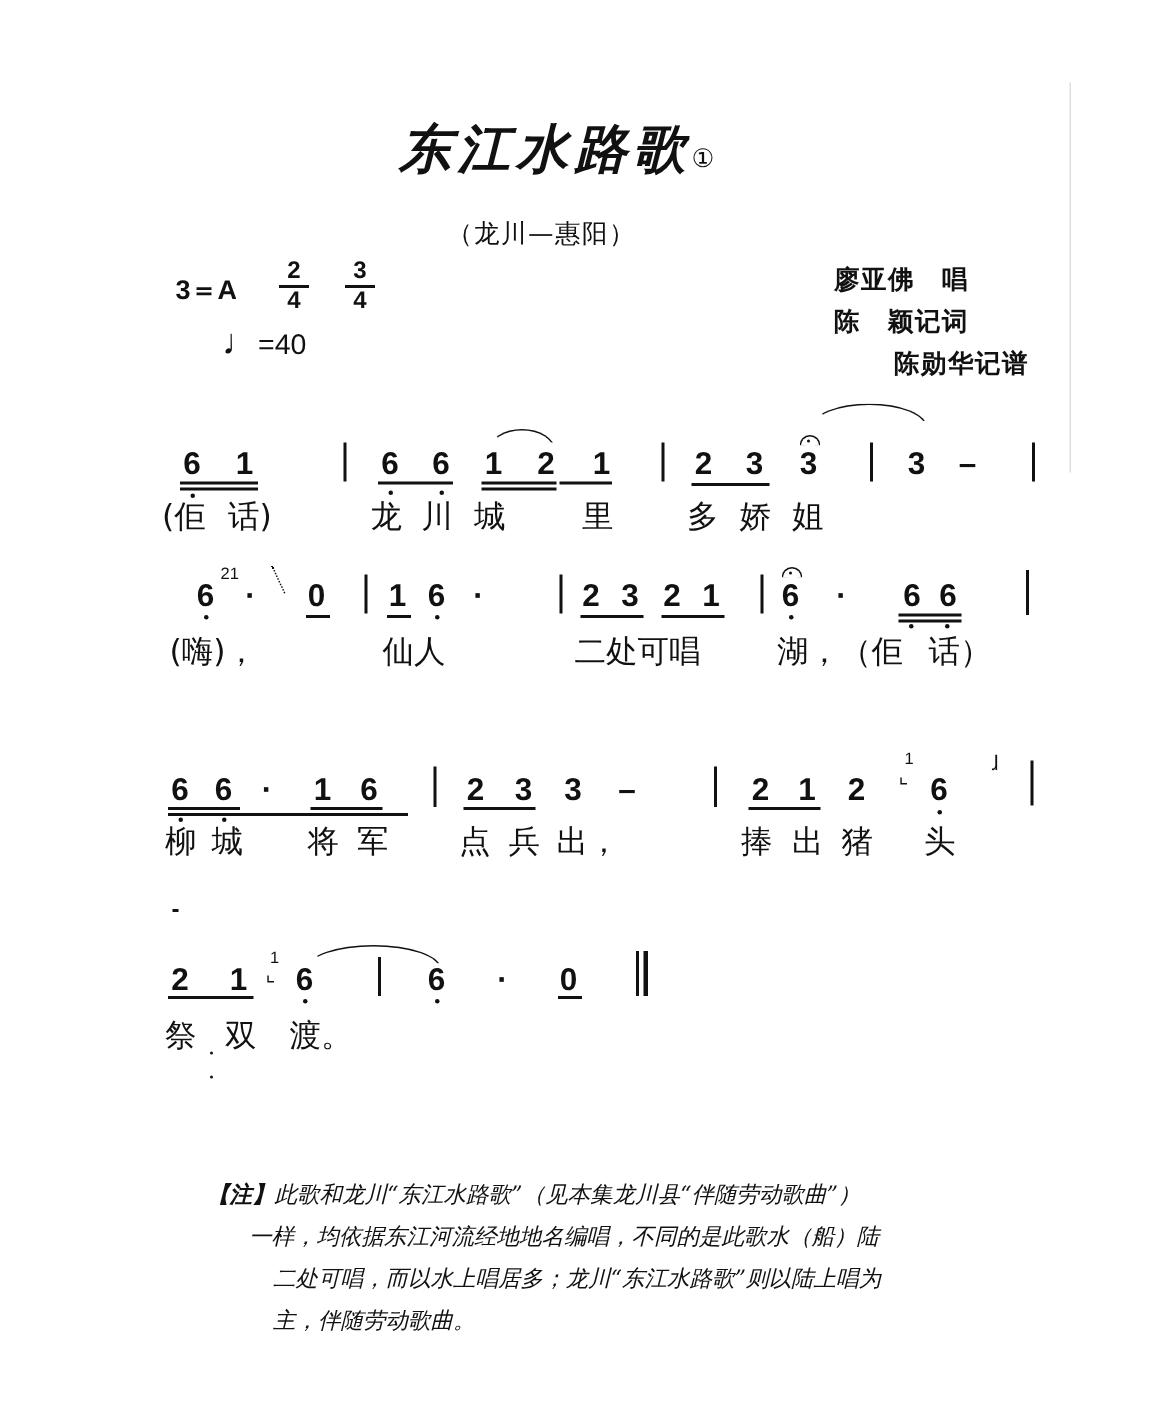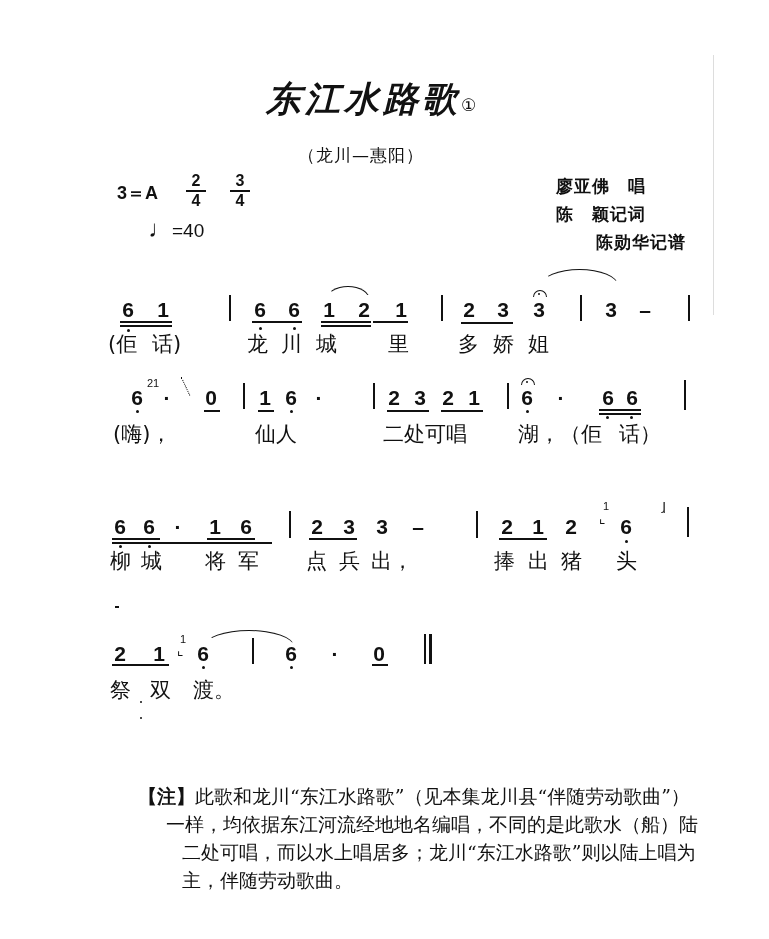--- a/index.html
+++ b/index.html
@@ -17,21 +17,21 @@
   .tempo{font-size:19px;font-family:"Liberation Sans",sans-serif;}
   .n{position:absolute;font-size:21px;font-weight:bold;font-family:"Liberation Sans",sans-serif;
      width:16px;text-align:center;line-height:22px;}
   .dot{position:absolute;width:3px;height:3px;background:#111;border-radius:50%;}
   .bar{position:absolute;width:2px;background:#111;}
   .ul{position:absolute;height:1.5px;background:#111;}
   .slur{position:absolute;border:1.5px solid #111;border-color:#111 transparent transparent transparent;border-radius:50%/100% 100% 0 0;}
   .ferm{position:absolute;width:12px;height:6px;border:1.5px solid #111;border-bottom:none;border-radius:8px 8px 0 0;}
   .lyr{position:absolute;font-size:21px;font-family:"DejaVu Sans",sans-serif;white-space:nowrap;}
   .grace{position:absolute;font-size:11px;font-family:"Liberation Sans",sans-serif;}
-  .note{position:absolute;font-size:19px;line-height:26px;font-family:"DejaVu Serif",serif;}
+  .note{position:absolute;font-size:15px;line-height:26px;font-family:"DejaVu Serif",serif;font-style:italic;}
   .note-label{font-weight:bold;}
 </style>
 </head>
 <body>
 
 <div class="abs title" style="left:266px;top:76px;">
   <span>东江水路歌</span><span class="circ">①</span>
 </div>
 <div class="abs subtitle" style="left:298px;top:144px;">（龙川—惠阳）</div>
 

